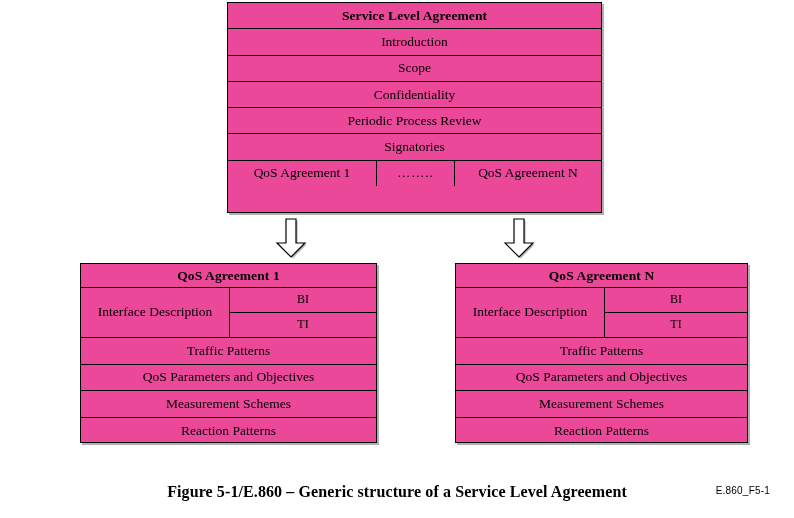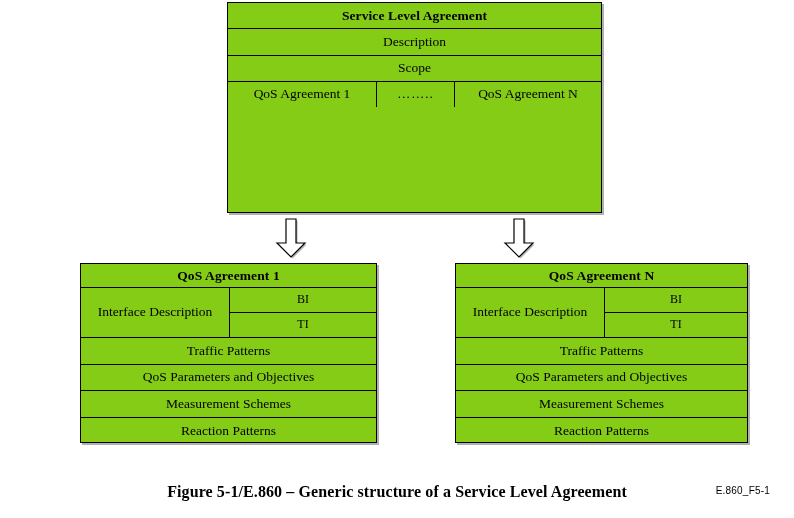--- a/index.html
+++ b/index.html
@@ -14,21 +14,21 @@
     font-family: "Liberation Serif", "DejaVu Serif", serif;
     color: #000000;
     overflow: hidden;
   }
 
   
   .box {
     position: absolute;
     box-sizing: border-box;
     border: 1px solid #000000;
-    background: #84cc16;
+    background: #ec4899;
     box-shadow: 2px 2px 0 0 #b0b0b0;
   }
   .row {
     box-sizing: border-box;
     display: flex;
     width: 100%;
     border-bottom: 1px solid #000000;
   }
   .row:last-child { border-bottom: none; }
 
@@ -136,24 +136,33 @@
   }
 </style>
 </head>
 <body>
 
 <div class="box" id="sla-table">
   <div class="row">
     <div class="cell hdr">Service Level Agreement</div>
   </div>
   <div class="row">
-    <div class="cell">Description</div>
+    <div class="cell">Introduction</div>
   </div>
   <div class="row">
     <div class="cell">Scope</div>
+  </div>
+  <div class="row">
+    <div class="cell">Confidentiality</div>
+  </div>
+  <div class="row">
+    <div class="cell">Periodic Process Review</div>
+  </div>
+  <div class="row">
+    <div class="cell">Signatories</div>
   </div>
   <div class="row last">
     <div class="cell vdiv sla-sub-a">QoS Agreement 1</div>
     <div class="cell vdiv sla-sub-b dots">……..</div>
     <div class="cell sla-sub-c">QoS Agreement N</div>
   </div>
 </div>
 
 <div class="arrow" id="arrow-left">
   <svg viewBox="0 0 34 44" xmlns="http://www.w3.org/2000/svg">

